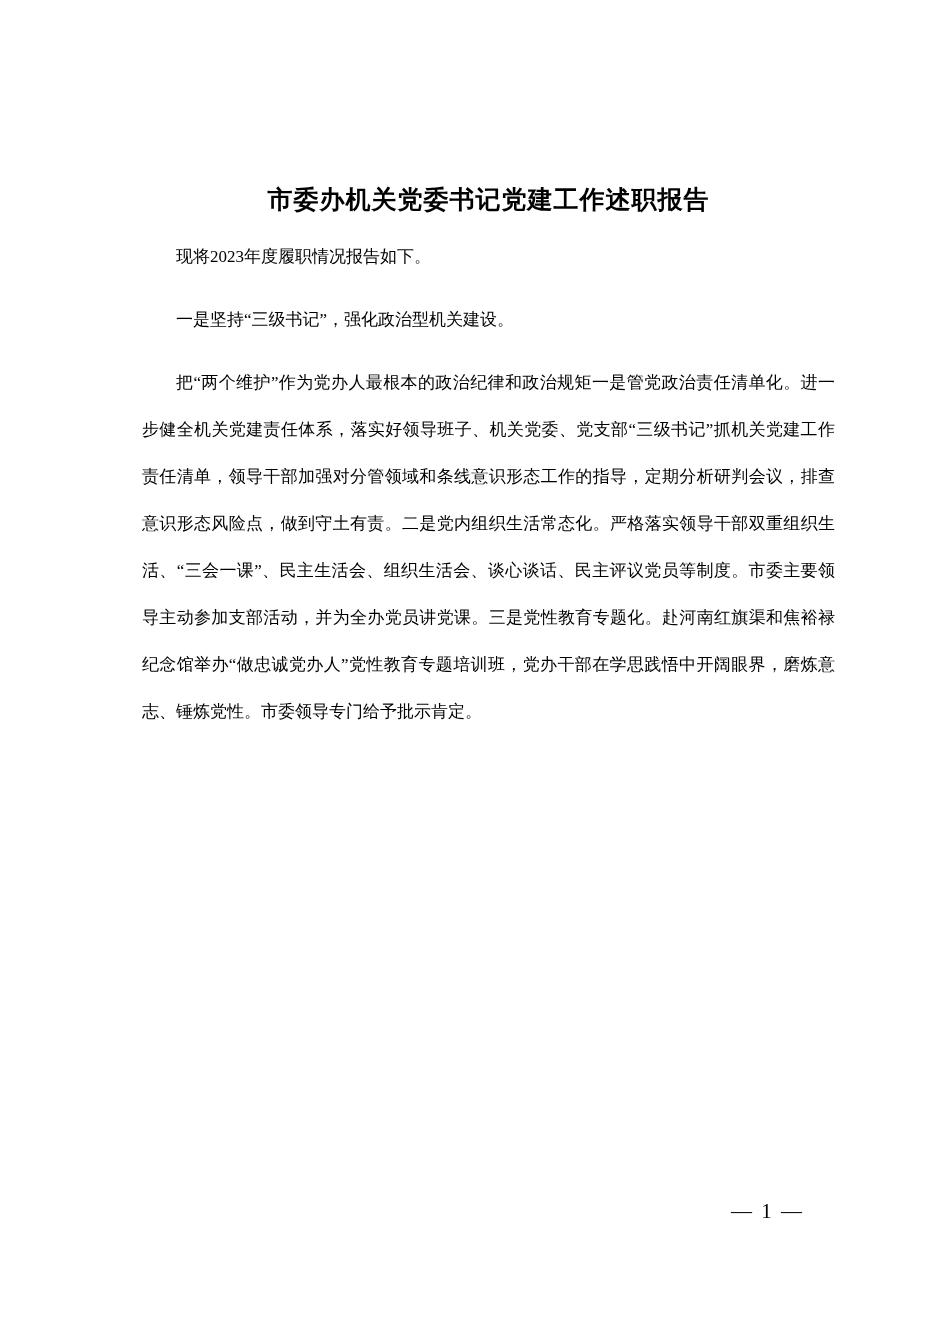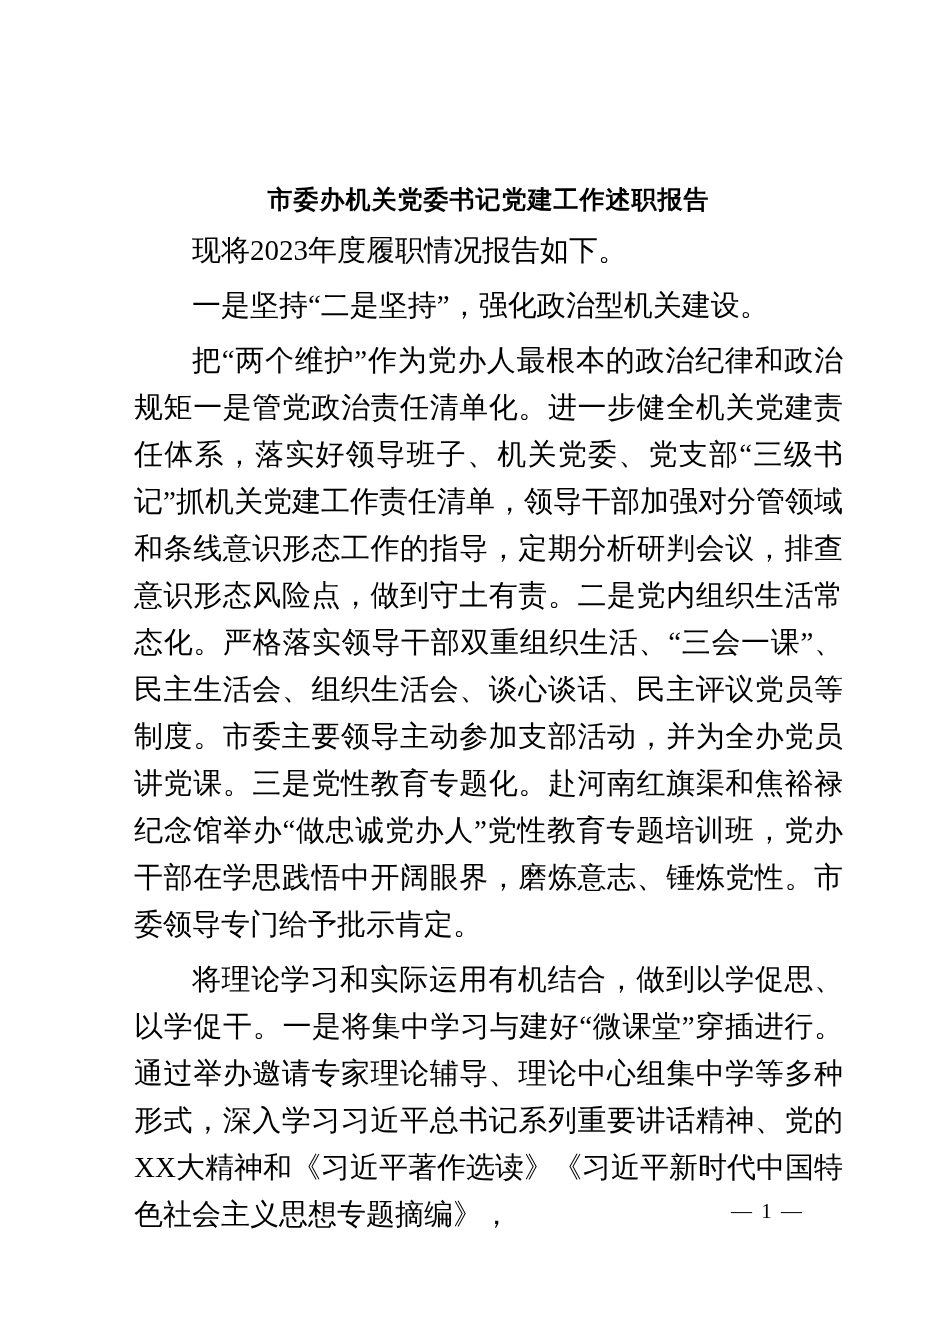--- a/index.html
+++ b/index.html
@@ -25,22 +25,22 @@
   .doc-title {
     font-size: 25px;
     font-weight: bold;
     text-align: center;
     line-height: 34px;
     margin: 0 0 10px 0;
     letter-spacing: 1px;
     font-family: "Liberation Serif", "DejaVu Serif", serif;
   }
   .body-text p {
-    margin: 8px;
-    font-size: 29px;
+    margin: 16px;
+    font-size: 17px;
     line-height: 47px;
     text-indent: 2em;
     text-align: justify;
     text-justify: inter-ideograph;
     word-break: break-all;
   }
   .page-number {
     position: absolute;
     right: 146px;
     bottom: 120px;
@@ -49,19 +49,18 @@
   }
 </style>
 </head>
 <body>
 
 <div class="page">
   <h1 class="doc-title">市委办机关党委书记党建工作述职报告</h1>
 
   <div class="body-text">
     <p>现将2023年度履职情况报告如下。</p>
-    <p>一是坚持“二是坚持”，强化政治型机关建设。</p>
+    <p>一是坚持“三级书记”，强化政治型机关建设。</p>
     <p>把“两个维护”作为党办人最根本的政治纪律和政治规矩一是管党政治责任清单化。进一步健全机关党建责任体系，落实好领导班子、机关党委、党支部“三级书记”抓机关党建工作责任清单，领导干部加强对分管领域和条线意识形态工作的指导，定期分析研判会议，排查意识形态风险点，做到守土有责。二是党内组织生活常态化。严格落实领导干部双重组织生活、“三会一课”、民主生活会、组织生活会、谈心谈话、民主评议党员等制度。市委主要领导主动参加支部活动，并为全办党员讲党课。三是党性教育专题化。赴河南红旗渠和焦裕禄纪念馆举办“做忠诚党办人”党性教育专题培训班，党办干部在学思践悟中开阔眼界，磨炼意志、锤炼党性。市委领导专门给予批示肯定。</p>
-    <p>将理论学习和实际运用有机结合，做到以学促思、以学促干。一是将集中学习与建好“微课堂”穿插进行。通过举办邀请专家理论辅导、理论中心组集中学等多种形式，深入学习习近平总书记系列重要讲话精神、党的XX大精神和《习近平著作选读》《习近平新时代中国特色社会主义思想专题摘编》，</p>
   </div>
 
   <div class="page-number">— 1 —</div>
 </div>
 
 </body></html>

